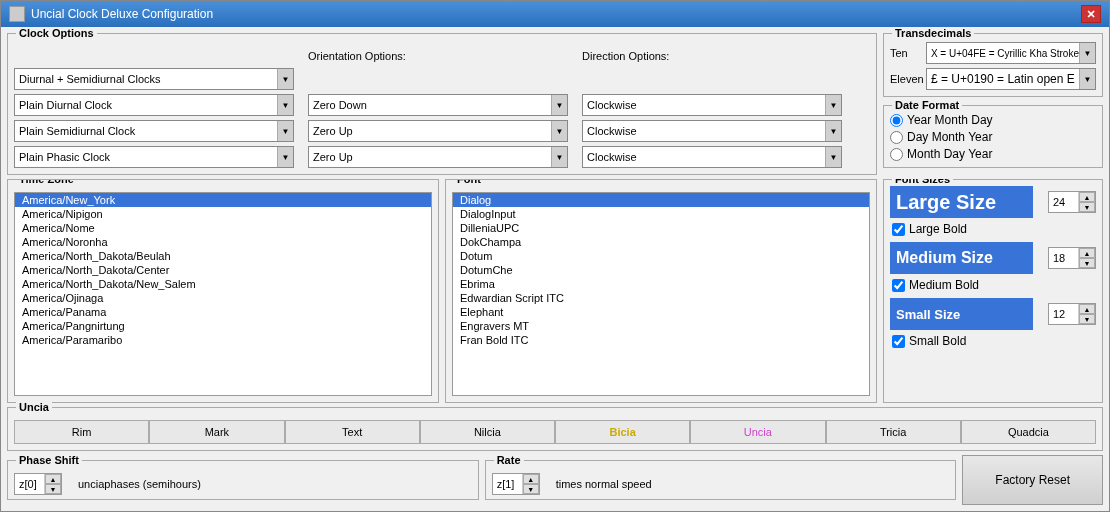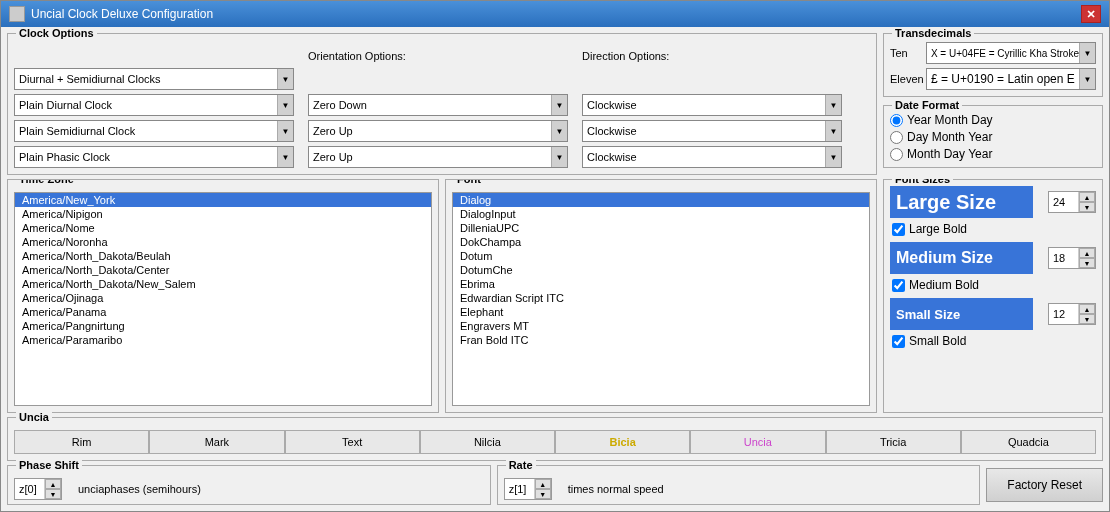--- a/index.html
+++ b/index.html
@@ -324,24 +324,24 @@
     .spin-input-btns {
       display: flex;
       flex-direction: column;
     }
     .input-suffix {
       font-size: 11px;
     }
     .factory-reset-btn {
       background: linear-gradient(to bottom, #e8e8e8, #d0d0d0);
       border: 1px solid #999;
-      padding: 6px 20px;
+      padding: 6px 32px;
       font-size: 12px;
       cursor: pointer;
-      height: 34px;
+      height: 50px;
       white-space: nowrap;
     }
 
     .right-col {
       display: flex;
       flex-direction: column;
       gap: 4px;
       width: 220px;
       flex-shrink: 0;
     }

